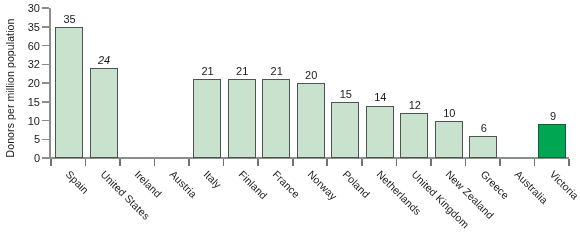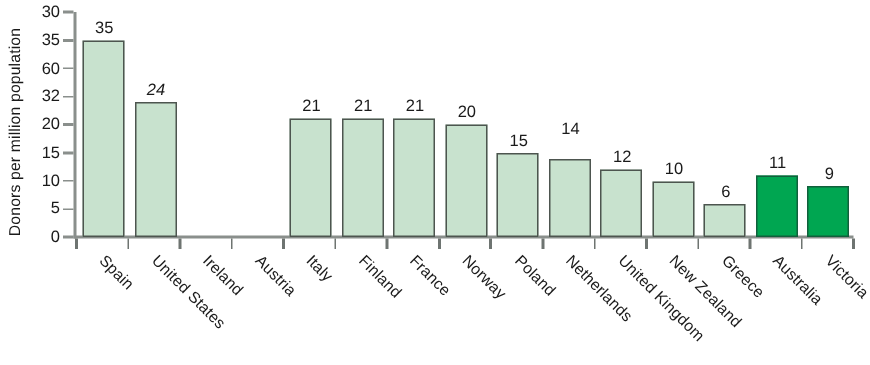--- a/index.html
+++ b/index.html
@@ -186,37 +186,33 @@
       <div class="bar-slot" style="left: 241.733px;">
         <div class="bar light" style="height: 75px;"></div>
         <div class="bar-value" style="bottom: 77px;">20</div>
       </div>
       <div class="bar-slot" style="left: 276.267px;">
         <div class="bar light" style="height: 56.25px;"></div>
         <div class="bar-value" style="bottom: 58.25px;">15</div>
       </div>
       <div class="bar-slot" style="left: 310.8px;">
         <div class="bar light" style="height: 52.5px;"></div>
-        <div class="bar-value" style="bottom: 66px;">14</div>
+        <div class="bar-value" style="bottom: 55px;">14</div>
       </div>
       <div class="bar-slot" style="left: 345.333px;">
         <div class="bar light" style="height: 45px;"></div>
         <div class="bar-value" style="bottom: 47px;">12</div>
       </div>
       <div class="bar-slot" style="left: 379.867px;">
         <div class="bar light" style="height: 37.5px;"></div>
         <div class="bar-value" style="bottom: 39.5px;">10</div>
       </div>
       <div class="bar-slot" style="left: 414.4px;">
         <div class="bar light" style="height: 22.5px;"></div>
         <div class="bar-value" style="bottom: 24.5px;">6</div>
-      </div>
-      <div class="bar-slot" style="left: 448.933px;">
-        <div class="bar dark" style="height: 41.25px;"></div>
-        <div class="bar-value" style="bottom: 43.25px;">11</div>
       </div>
       <div class="bar-slot" style="left: 483.467px;">
         <div class="bar dark" style="height: 33.75px;"></div>
         <div class="bar-value" style="bottom: 35.75px;">9</div>
       </div>
     </div>
 
   <div id="xticks">
       <div class="xtick" style="left: 50.2px;"></div>
       <div class="xtick" style="left: 84.7333px;"></div>

